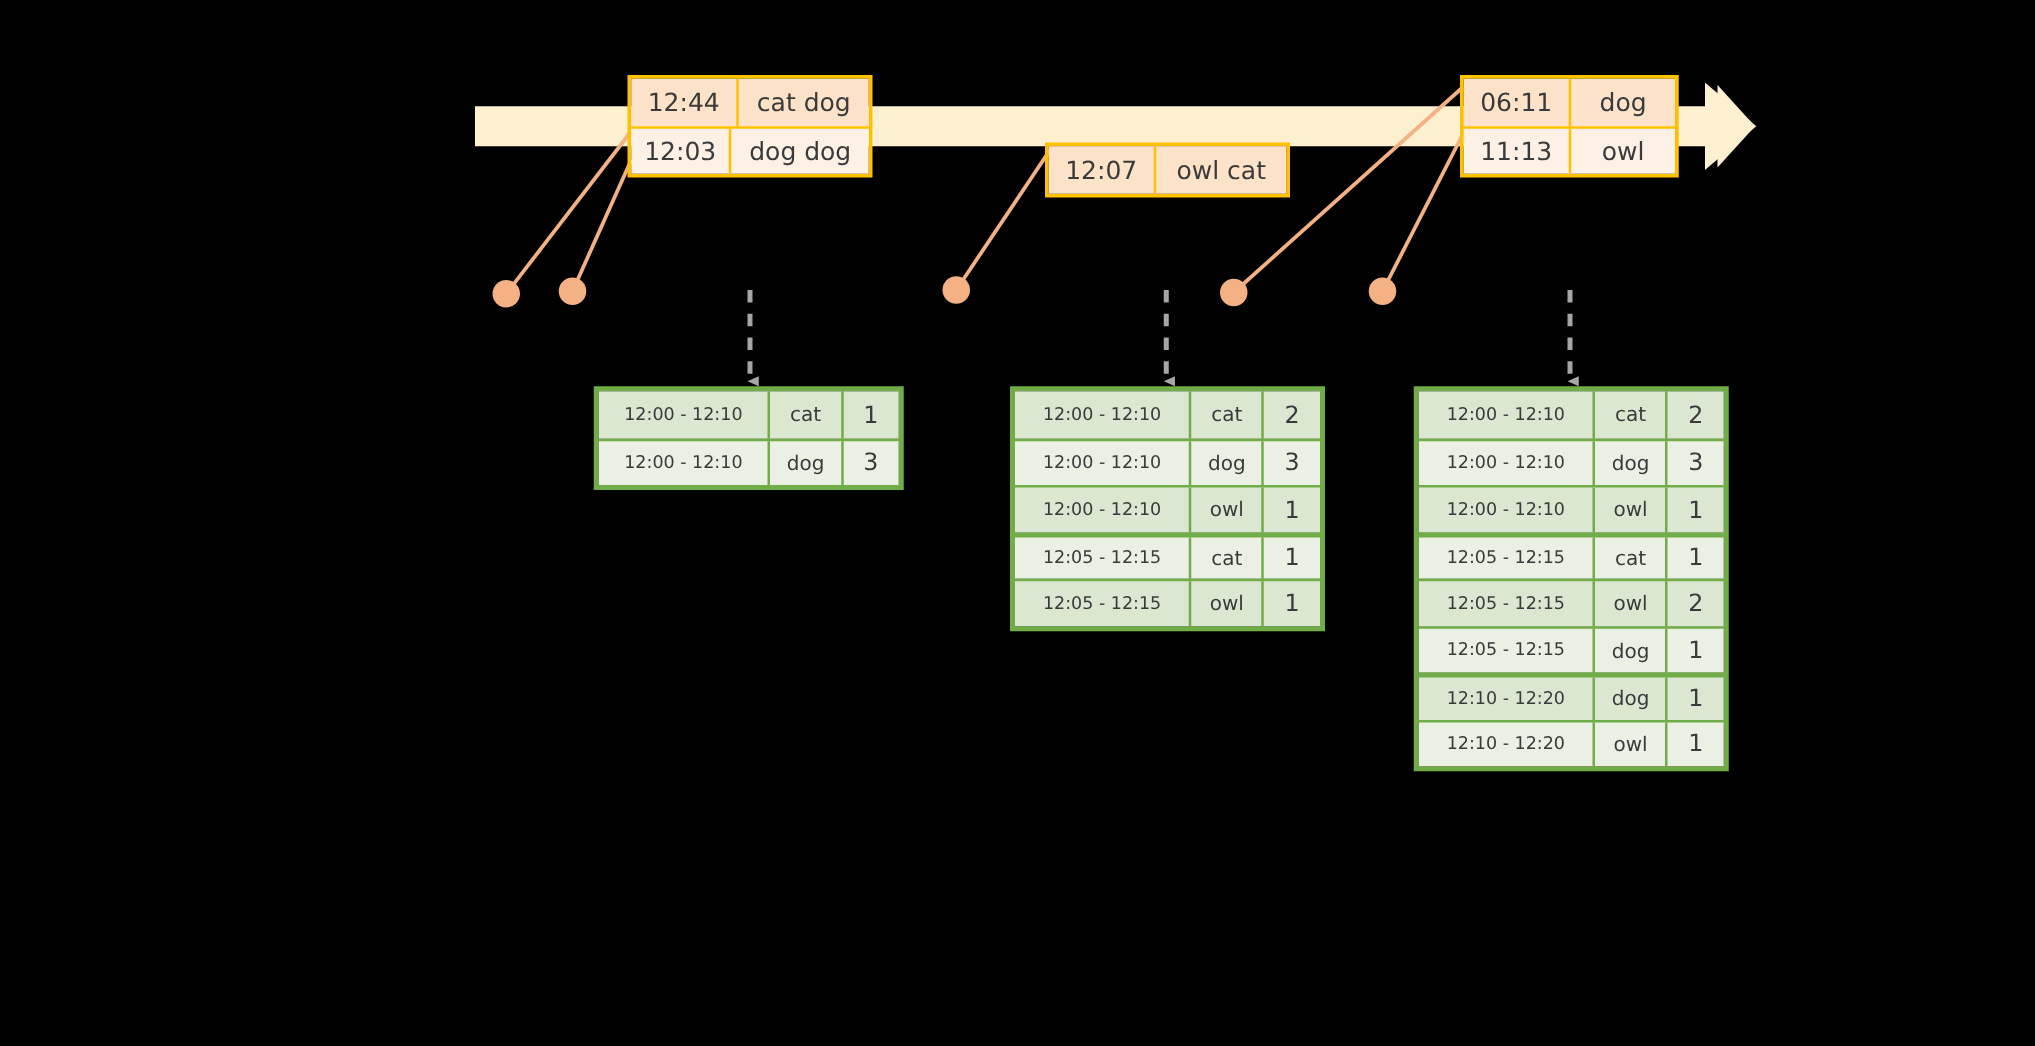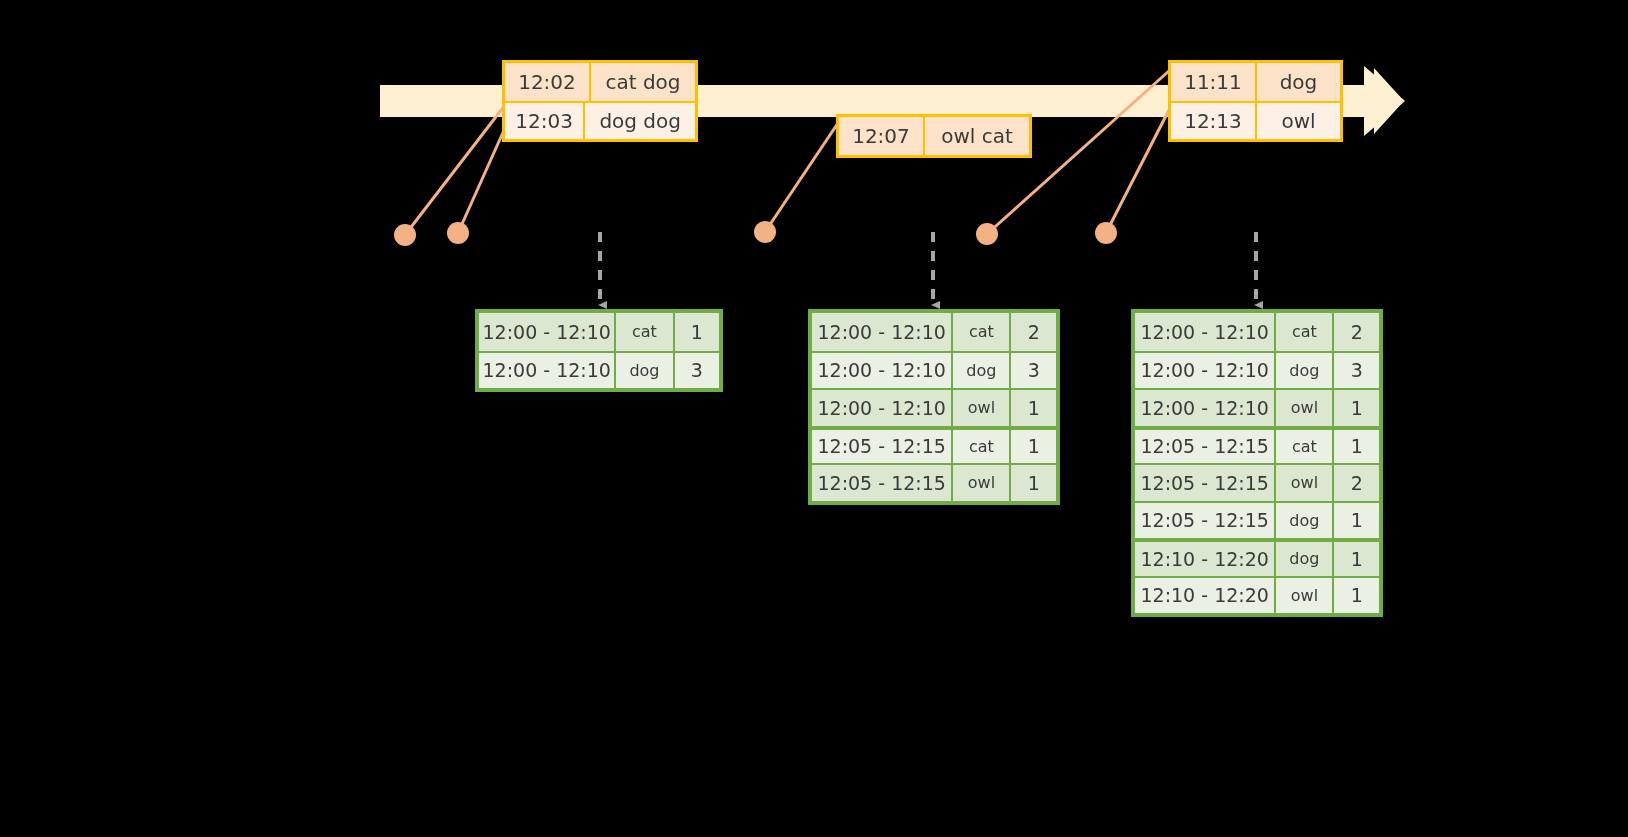--- a/index.html
+++ b/index.html
@@ -19,21 +19,21 @@
   .evt-words{flex:1;display:flex;align-items:center;justify-content:center;
              font-size:20px;color:#3a3a3a;padding:0 14px;box-sizing:border-box;white-space:nowrap;}
 
   
   .res-table{position:absolute;border:4px solid #70AD47;box-sizing:border-box;}
   .res-row{display:flex;height:37.5px;box-sizing:border-box;}
   .res-row.shade{background:#DCE7D2;}
   .res-row.light{background:#EAF0E4;}
   .res-row + .res-row{border-top:2px solid #70AD47;}
   .res-row.sep{border-top:4px solid #70AD47;}
-  .res-win{display:flex;align-items:center;justify-content:center;font-size:19px;
+  .res-win{display:flex;align-items:center;justify-content:center;font-size:14px;
            color:#3a3a3a;border-right:2px solid #70AD47;box-sizing:border-box;white-space:nowrap;}
   .res-key{width:60px;display:flex;align-items:center;justify-content:center;font-size:16px;
            color:#3a3a3a;border-right:2px solid #70AD47;box-sizing:border-box;}
   .res-cnt{width:46px;display:flex;align-items:center;justify-content:center;font-size:19px;
            color:#3a3a3a;box-sizing:border-box;}
   .w-left  .res-win{width:142px;}
   .w-mid   .res-win{width:146px;}
   .w-right .res-win{width:146px;}
 </style>
 </head>
@@ -71,41 +71,41 @@
     <g id="dashed-arrows">
         <line x1="600" y1="232" x2="600" y2="305" stroke="#A6A6A6" stroke-width="4" stroke-dasharray="10 9" marker-end="url(#gray-arrow)"></line>
         <line x1="933" y1="232" x2="933" y2="305" stroke="#A6A6A6" stroke-width="4" stroke-dasharray="10 9" marker-end="url(#gray-arrow)"></line>
         <line x1="1256" y1="232" x2="1256" y2="305" stroke="#A6A6A6" stroke-width="4" stroke-dasharray="10 9" marker-end="url(#gray-arrow)"></line>
       </g>
   </svg>
 
   <div id="event-groups">
       <div class="evt-group" style="left: 502px; top: 60px; width: 196px;">
         <div class="evt-row shade">
-          <div class="evt-time">12:02</div>
+          <div class="evt-time">12:44</div>
           <div class="evt-words">cat dog</div>
         </div>
         <div class="evt-row light">
           <div class="evt-time">12:03</div>
           <div class="evt-words">dog dog</div>
         </div>
       </div>
       <div class="evt-group" style="left: 836px; top: 80px; width: 196px; margin-top: 34px;">
         <div class="evt-row shade">
           <div class="evt-time">12:07</div>
           <div class="evt-words">owl cat</div>
         </div>
       </div>
       <div class="evt-group" style="left: 1168px; top: 60px; width: 175px;">
         <div class="evt-row shade">
-          <div class="evt-time">11:11</div>
+          <div class="evt-time">06:11</div>
           <div class="evt-words">dog</div>
         </div>
         <div class="evt-row light">
-          <div class="evt-time">12:13</div>
+          <div class="evt-time">11:13</div>
           <div class="evt-words">owl</div>
         </div>
       </div>
     </div>
   <div id="result-tables">
       <div class="res-table w-left" style="left: 475px; top: 309px; width: 248px;">
         <div class="res-row shade">
           <div class="res-win">12:00 - 12:10</div>
           <div class="res-key">cat</div>
           <div class="res-cnt">1</div>

